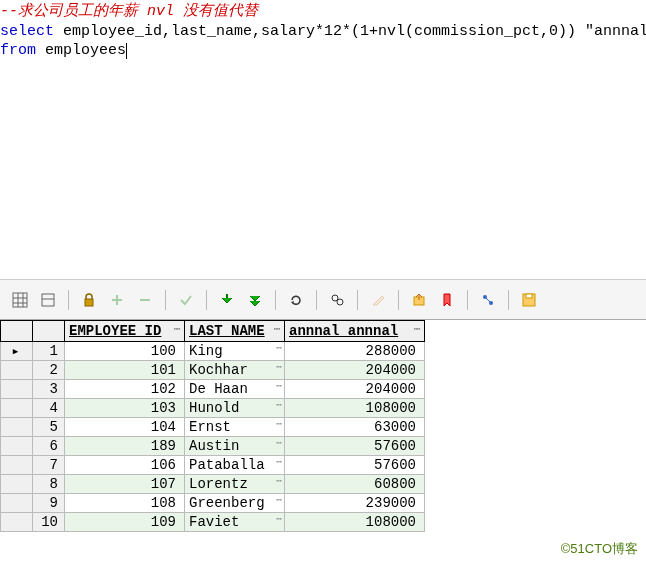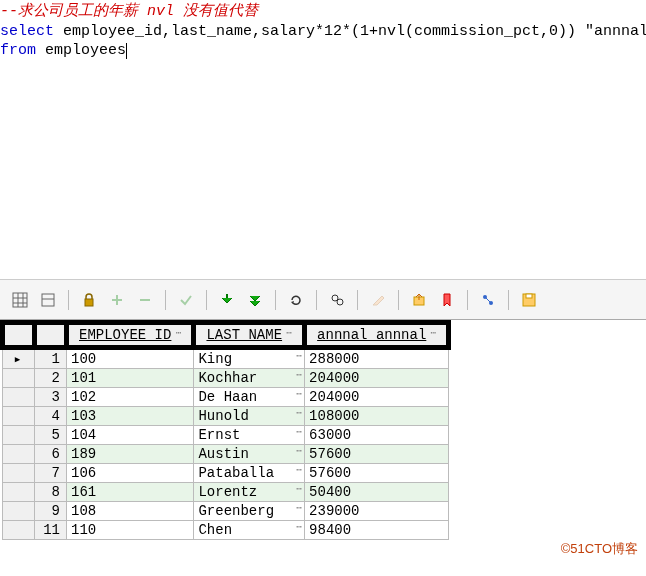--- a/index.html
+++ b/index.html
@@ -72,38 +72,38 @@
     .grid-container {
       overflow: auto;
     }
     table.grid {
       border-collapse: collapse;
       font-family: "Courier New", monospace;
       font-size: 14px;
     }
     table.grid th {
       background: #f0f0f0;
-      border: 5px solid #000000;
-      padding: 2px 10px;
-      font-weight: normal;
+      border: 1px solid #000000;
+      padding: 2px 4px;
+      font-weight: bold;
       text-align: left;
       text-decoration: underline;
     }
     table.grid th.rowhead {
       text-decoration: none;
       text-align: right;
       width: 32px;
     }
     table.grid td {
       border: 1px solid #bbb;
       padding: 1px 4px;
       position: relative;
     }
     table.grid td.num {
-      text-align: left;
+      text-align: right;
       padding-right: 8px;
     }
     table.grid td.rownum {
       background: #f0f0f0;
       text-align: right;
       width: 32px;
       padding-right: 6px;
     }
     table.grid tr.even td:not(.rownum) {
       background: #e8f5e8;
@@ -126,21 +126,21 @@
       font-size: 10px;
       margin-left: 4px;
     }
     th.col-emp { min-width: 120px; }
     th.col-last { min-width: 100px; margin-left: 36px; }
     th.col-sal { min-width: 140px; }
     .watermark {
       position: absolute;
       right: 8px;
       bottom: 18px;
-      color: #c2410c;
+      color: #4d7c0f;
       font-family: Arial, sans-serif;
       font-size: 13px;
     }
     .corner-cell {
       width: 16px;
       background: #f0f0f0;
       border: 1px solid #999;
     }
   </style>
 </head>
@@ -309,35 +309,35 @@
         <tr class="odd">
           <td class="rownum" style="font-size: 9px; text-align: center;"></td>
           <td class="rownum">7</td>
           <td class="num">106</td>
           <td>Pataballa<span class="cell-dots">⋯</span></td>
           <td class="num">57600</td>
         </tr>
         <tr class="even">
           <td class="rownum" style="font-size: 9px; text-align: center;"></td>
           <td class="rownum">8</td>
-          <td class="num">161</td>
+          <td class="num">107</td>
           <td>Lorentz<span class="cell-dots">⋯</span></td>
-          <td class="num">50400</td>
+          <td class="num">60800</td>
         </tr>
         <tr class="odd">
           <td class="rownum" style="font-size: 9px; text-align: center;"></td>
           <td class="rownum">9</td>
           <td class="num">108</td>
           <td>Greenberg<span class="cell-dots">⋯</span></td>
           <td class="num">239000</td>
         </tr>
-        <tr class="odd">
-          <td class="rownum" style="font-size: 9px; text-align: center;"></td>
-          <td class="rownum">11</td>
-          <td class="num">110</td>
-          <td>Chen<span class="cell-dots">⋯</span></td>
-          <td class="num">98400</td>
+        <tr class="even">
+          <td class="rownum" style="font-size: 9px; text-align: center;"></td>
+          <td class="rownum">10</td>
+          <td class="num">109</td>
+          <td>Faviet<span class="cell-dots">⋯</span></td>
+          <td class="num">108000</td>
         </tr>
       </tbody>
   </table>
 </div>
 
 <div class="watermark">©51CTO博客</div>
 
 </body></html>

